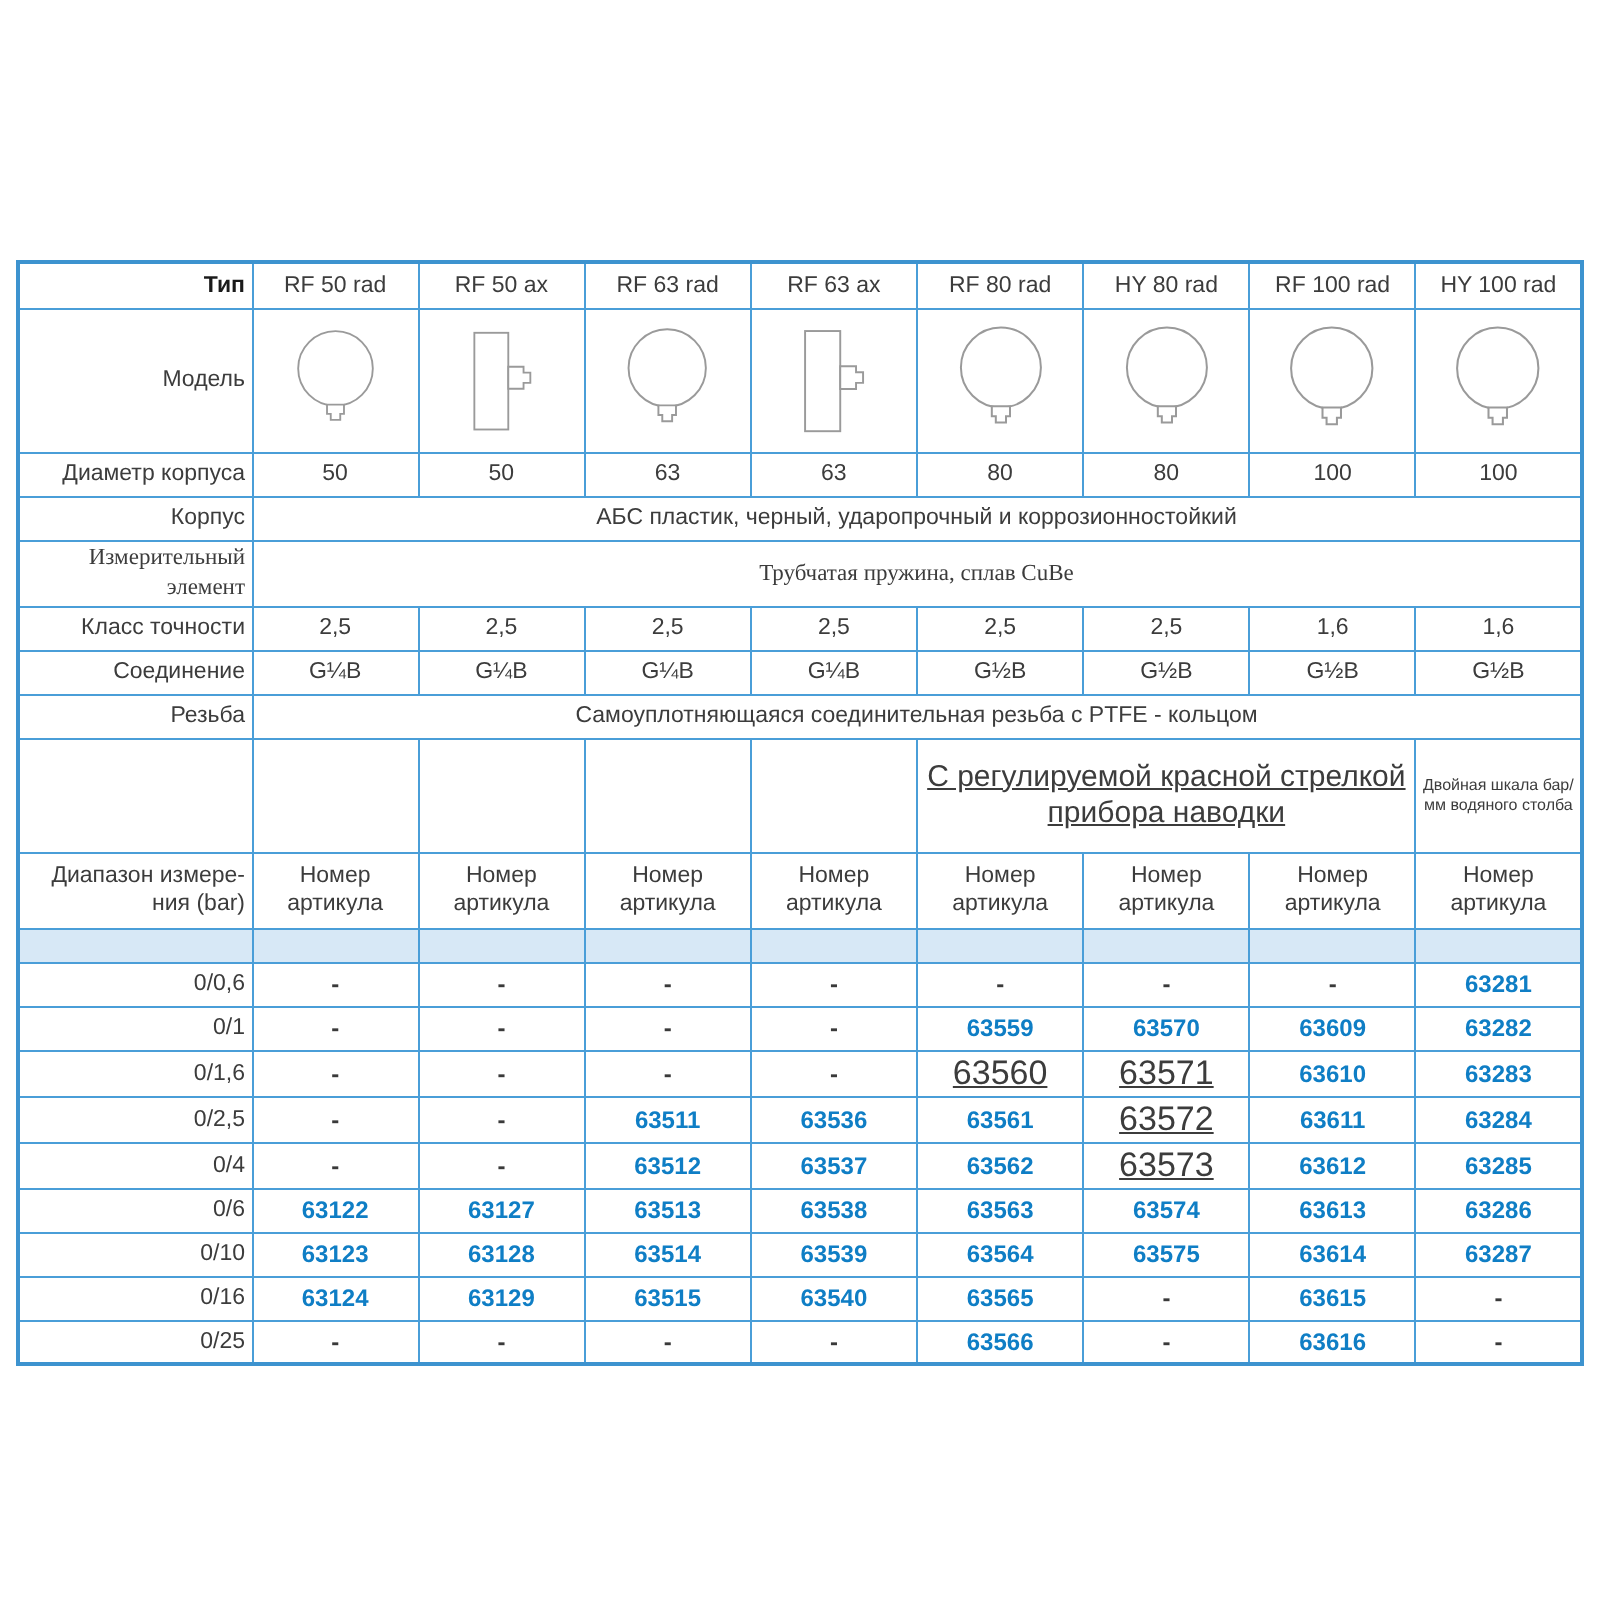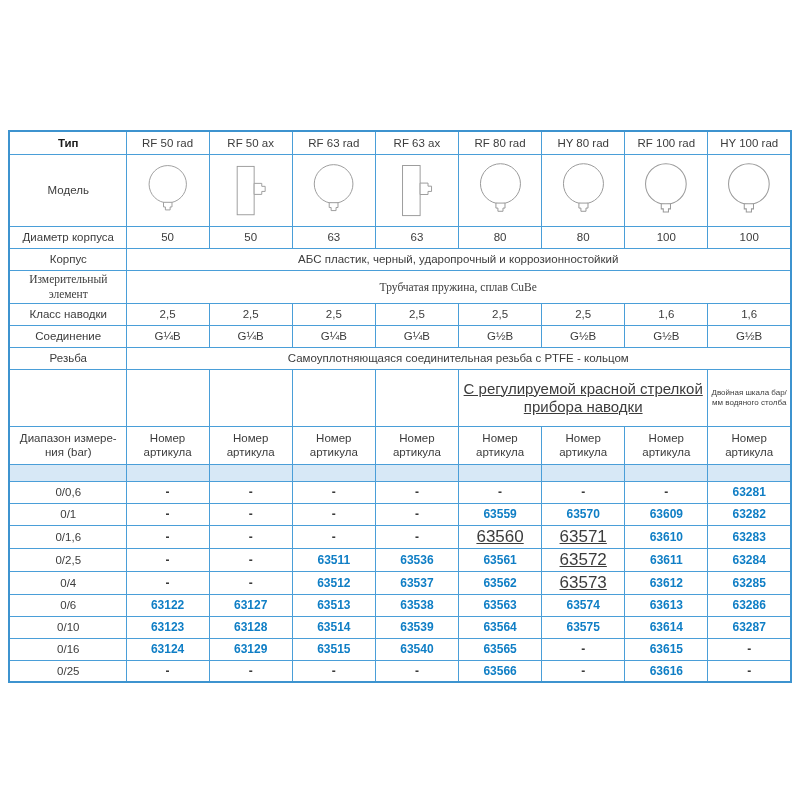--- a/index.html
+++ b/index.html
@@ -3,21 +3,21 @@
 <meta charset="utf-8">
 <style>
   html,body{margin:0;padding:0;background:#ffffff;}
   .page{position:relative;width:800px;height:800px;background:#ffffff;
         font-family:"Liberation Sans",sans-serif;color:#3c3c3c;}
   table.spec{position:absolute;left:8px;top:130px;width:784px;
              border-collapse:collapse;table-layout:fixed;
              border:2px solid #3d93cf;}
   td,th{border:1px solid #4a9ed8;font-weight:normal;font-size:11.5px;
         text-align:center;padding:1px 3px;vertical-align:middle;overflow:hidden;}
-  th.lbl{text-align:center;padding-left:4px;font-weight:normal;color:#3c3c3c;}
+  th.lbl{text-align:right;padding-left:4px;font-weight:normal;color:#3c3c3c;}
   th.lbl.b{font-weight:bold;color:#1a1a1a;}
   tr.r-type{height:23px;} tr.r-model{height:72px;} tr.r-diam{height:22px;}
   tr.r-body{height:22px;} tr.r-elem{height:33px;font-family:Liberation Serif, serif;} tr.r-acc{height:22px;}
   tr.r-conn{height:22px;} tr.r-thread{height:22px;} tr.r-notes{height:25px;}
   tr.r-arthead{height:38px;} tr.r-band{height:17px;} tr.r-data{height:22px;}
   tr.r-band td, tr.r-band th{background:#d7e8f6;}
   .num{font-weight:bold;color:#0f7ec5;font-size:12px;}
   .num.plain{font-weight:normal;color:#3c3c3c;font-size:17px;text-decoration:underline;}
   .num.dash{font-weight:bold;color:#3a3a3a;}
   .note-sm{font-size:15px;line-height:1.2;color:#3c3c3c;text-decoration:underline;}
@@ -127,21 +127,21 @@
       <th class="lbl">Корпус</th>
       <td colspan="8">АБС пластик, черный, ударопрочный и коррозионностойкий</td>
     </tr>
 
     <tr class="r-elem">
       <th class="lbl two-line">Измерительный элемент</th>
       <td colspan="8">Трубчатая пружина, сплав CuBe</td>
     </tr>
 
     <tr class="r-acc">
-      <th class="lbl">Класс наводки</th>
+      <th class="lbl">Класс точности</th>
       <td>2,5</td>
       <td>2,5</td>
       <td>2,5</td>
       <td>2,5</td>
       <td>2,5</td>
       <td>2,5</td>
       <td>1,6</td>
       <td>1,6</td>
     </tr>
 

